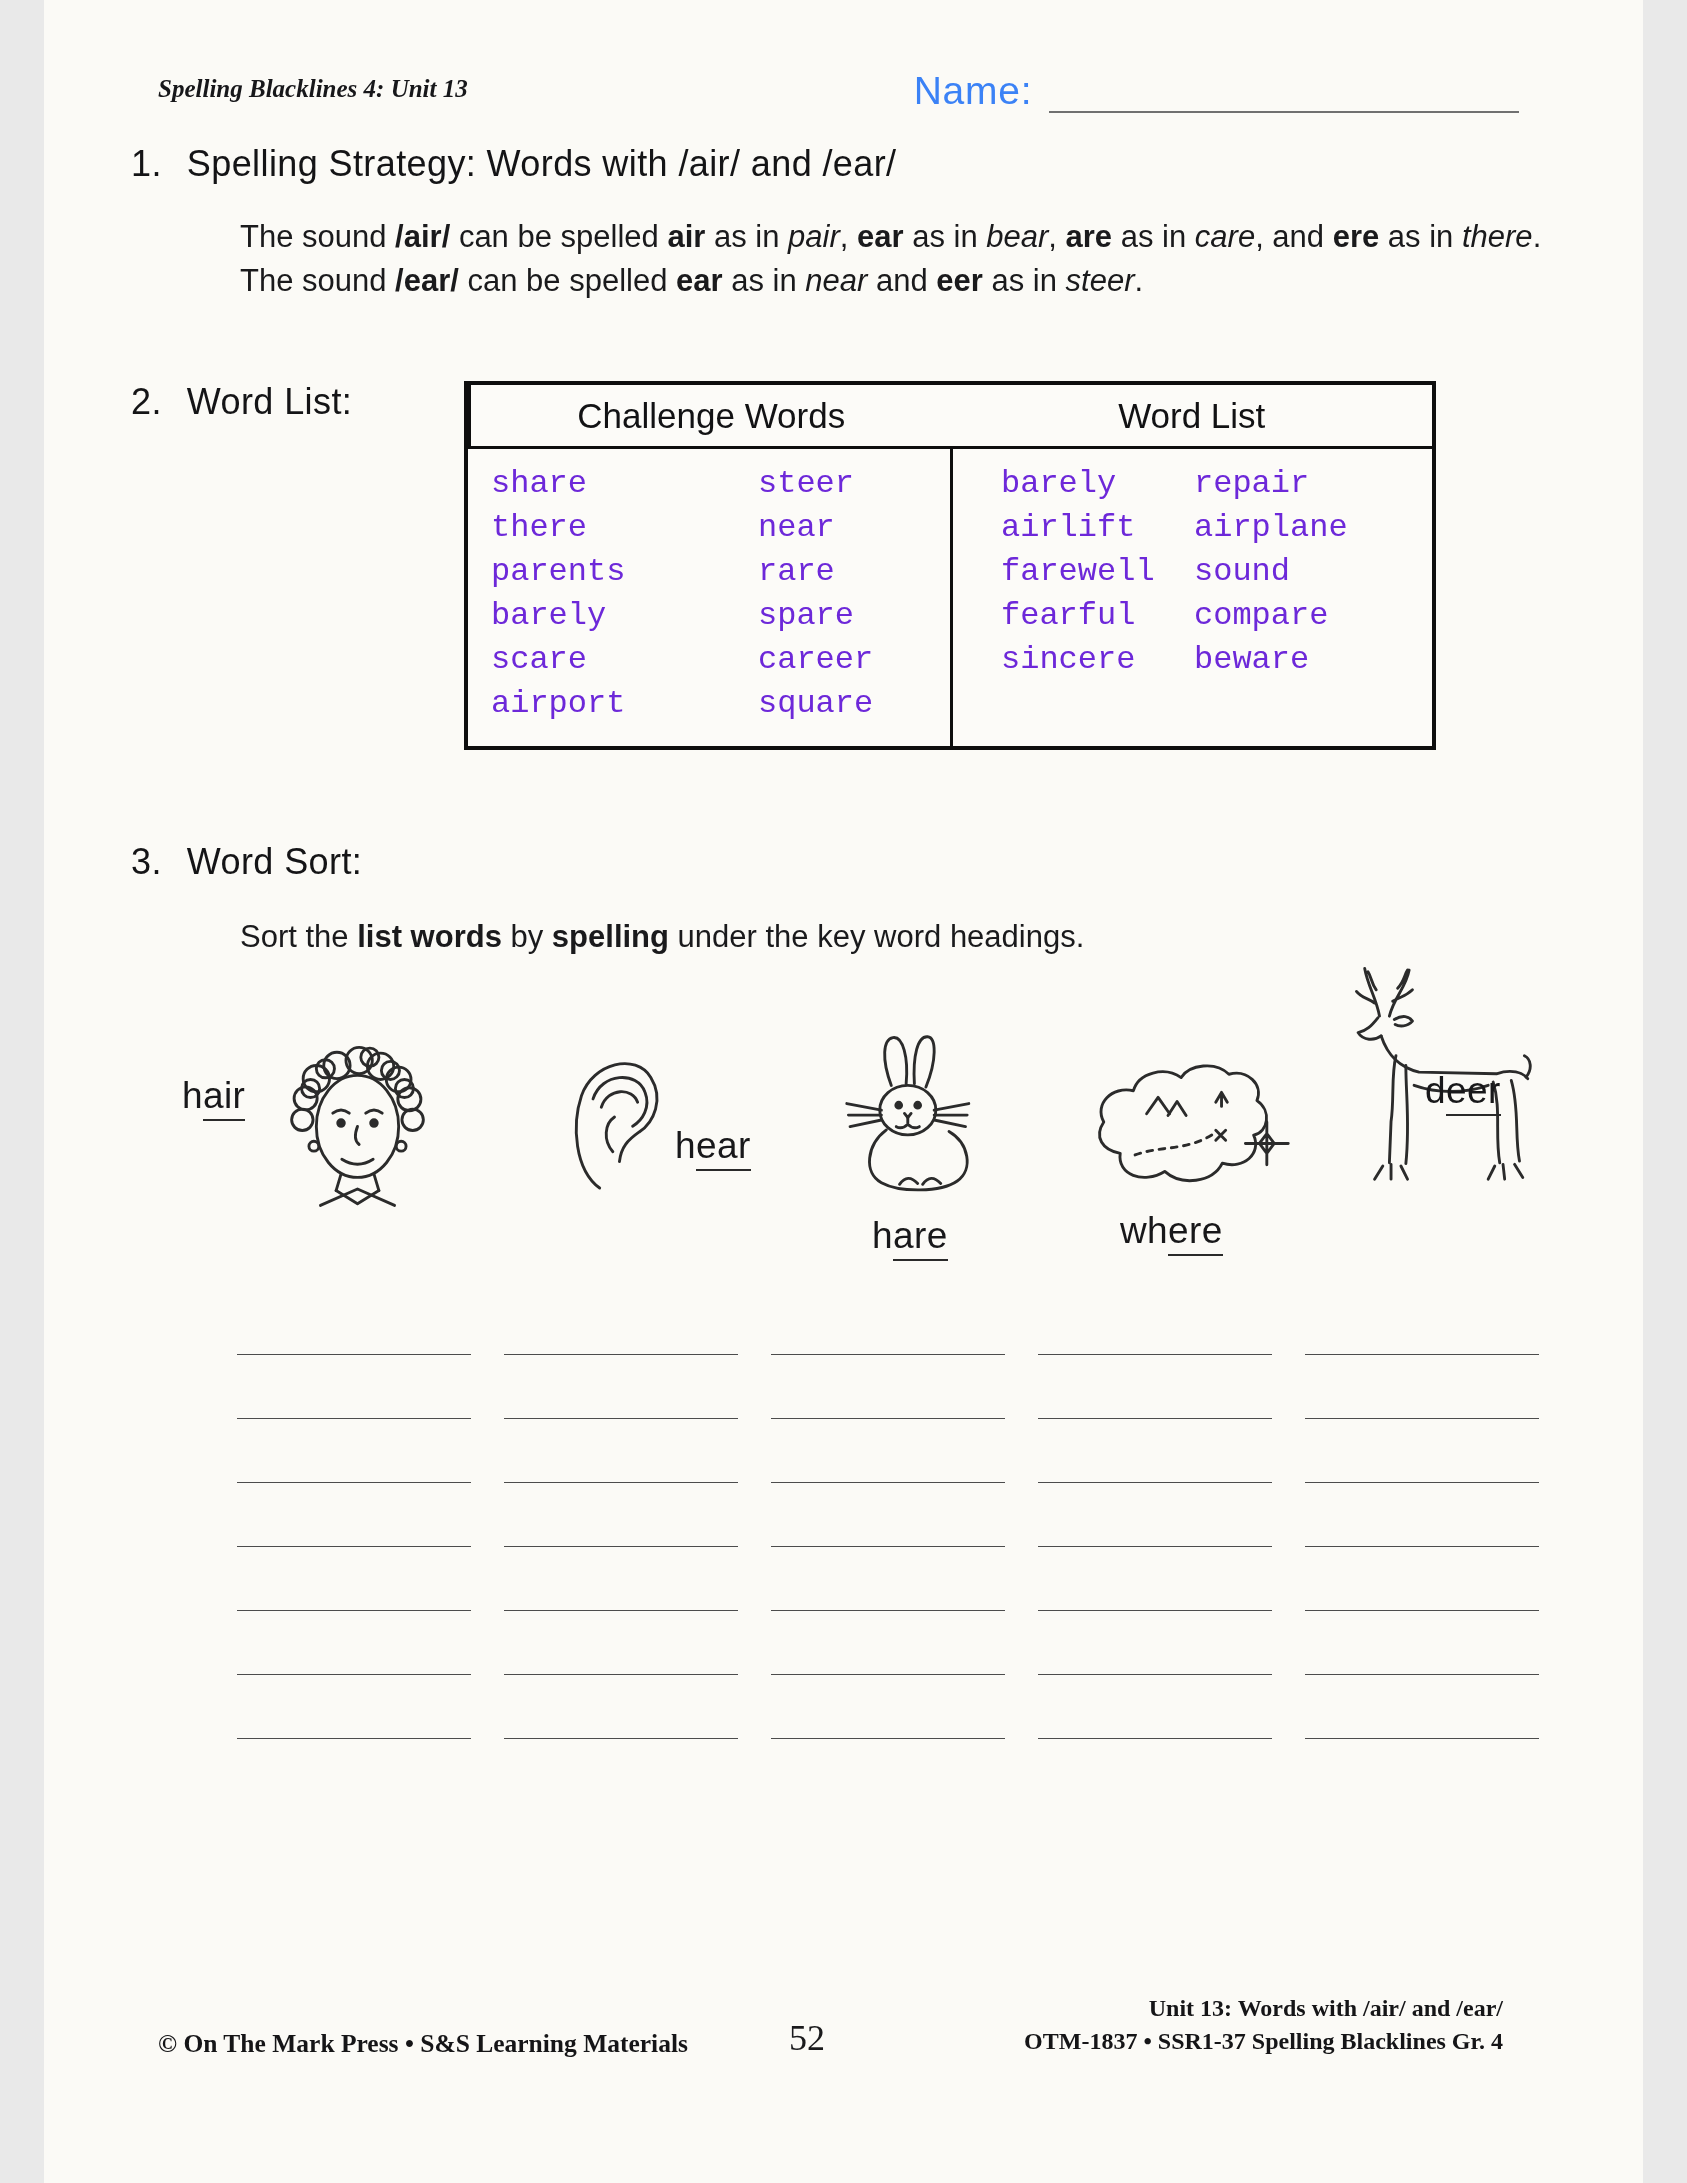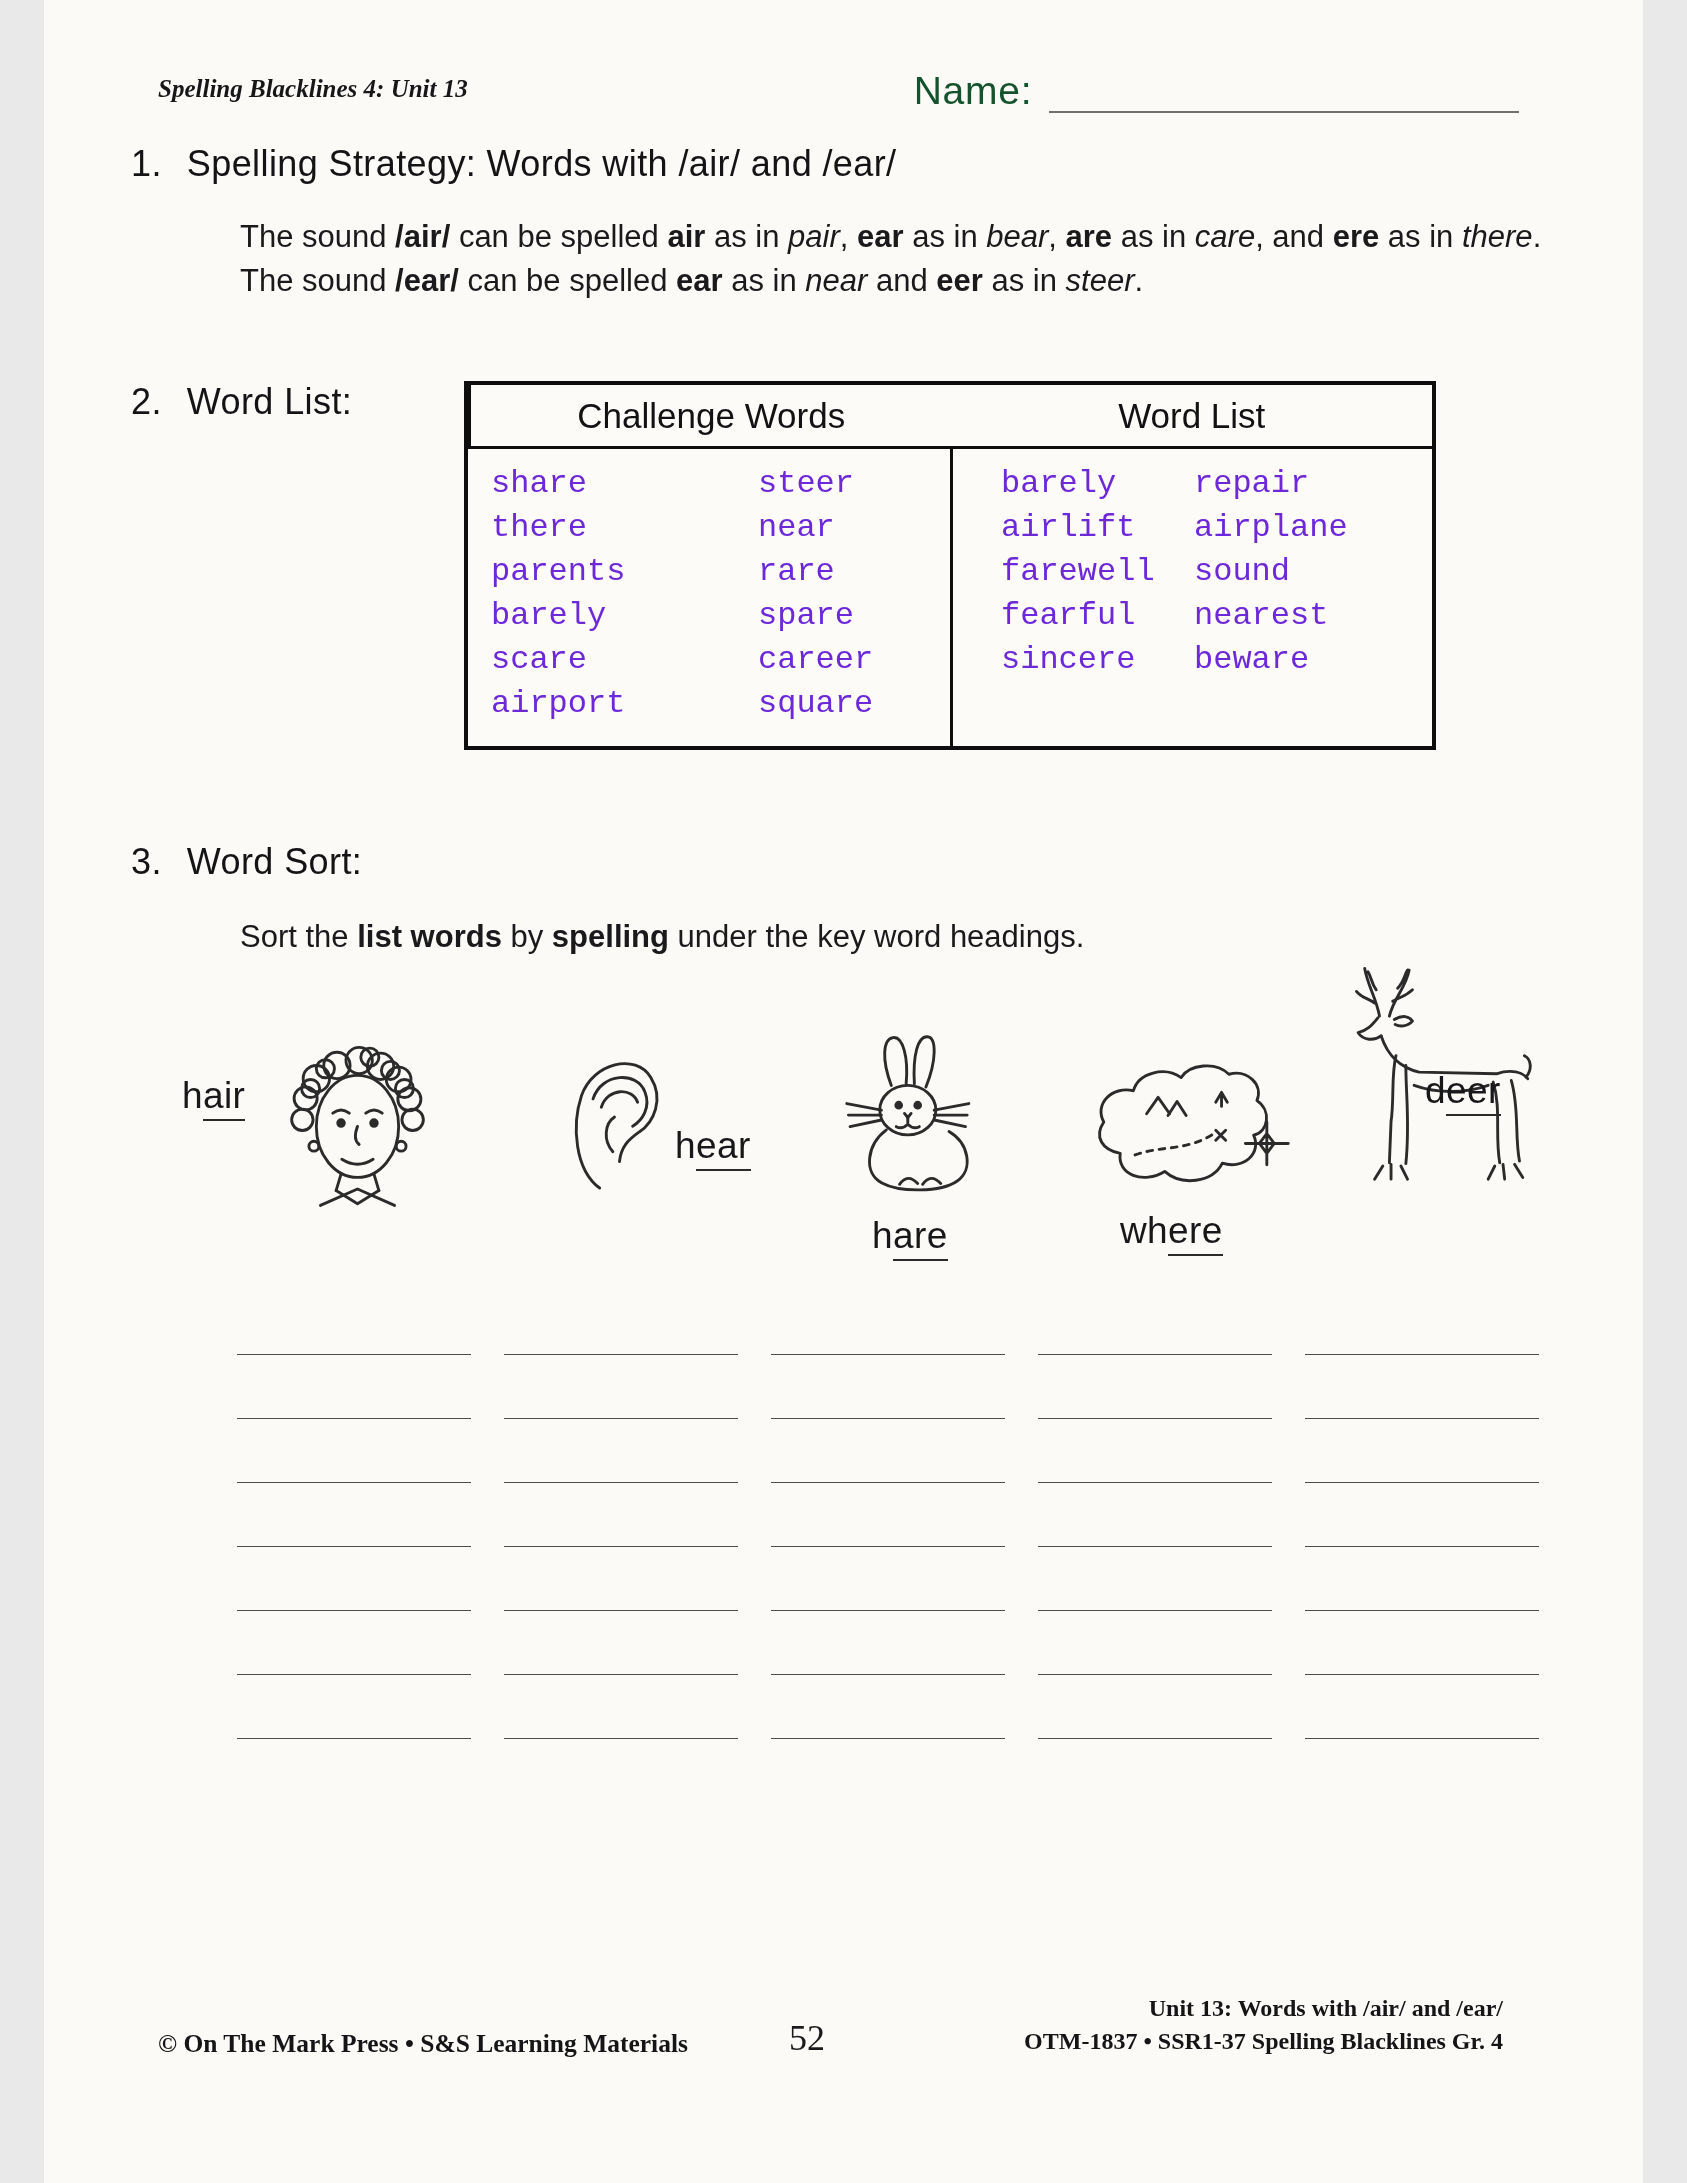--- a/index.html
+++ b/index.html
@@ -4,21 +4,21 @@
 <style>
   * { margin:0; padding:0; box-sizing:border-box; }
   html,body { background:#e9e9e9; }
   body { font-family:"Liberation Sans", sans-serif; }
   .page { width:1599px; height:2183px; margin:0 auto; background:#fbfaf6; position:relative; color:#1d1d1d; overflow:hidden; }
 
   
   .header { display:flex; justify-content:space-between; align-items:flex-end; padding:69px 124px 0 114px; }
   .header-left { font-family:"Liberation Serif", serif; font-weight:bold; font-style:italic; font-size:25px; color:#17171a; padding-bottom:10px; }
   .name-area { display:flex; align-items:flex-end; gap:16.5px; }
-  .name-label { font-size:39px; color:#14532d; letter-spacing:0.8px; }
+  .name-label { font-size:39px; color:#3b82f6; letter-spacing:0.8px; }
   .name-line { width:470px; border-bottom:2.5px solid #707070; height:44px; }
 
   
   .sec-head { display:flex; gap:25px; padding-left:87px; font-size:36px; color:#141416; letter-spacing:0.4px; }
   .sec-num { flex:none; }
 
   .sec1 { margin-top:30px; }
   .strategy { margin:30px 0 9px 196px; width:1318px; font-size:31px; line-height:1.43; color:#1a1a1c; }
 
   .sec2 { margin-top:77px; display:flex; padding-left:87px; align-items:flex-start; }
@@ -115,21 +115,21 @@
               <div class="list-word">barely</div>
               <div class="list-word">airlift</div>
               <div class="list-word">farewell</div>
               <div class="list-word">fearful</div>
               <div class="list-word">sincere</div>
             </div>
           <div class="wcol wcol2">
               <div class="list-word">repair</div>
               <div class="list-word">airplane</div>
               <div class="list-word">sound</div>
-              <div class="list-word">nearest</div>
+              <div class="list-word">compare</div>
               <div class="list-word">beware</div>
             </div>
         </div>
       </div>
     </div>
   </div>
 
   <div class="sec3">
     <div class="sec-head">
       <span class="sec-num">3.</span>

